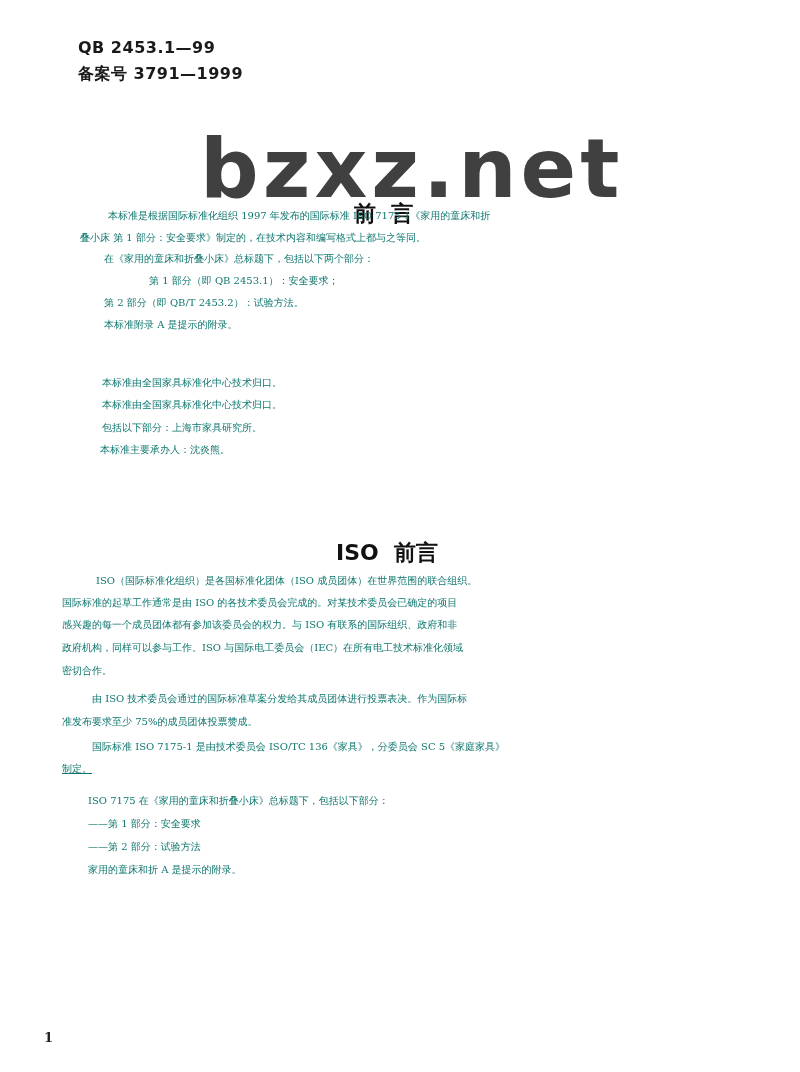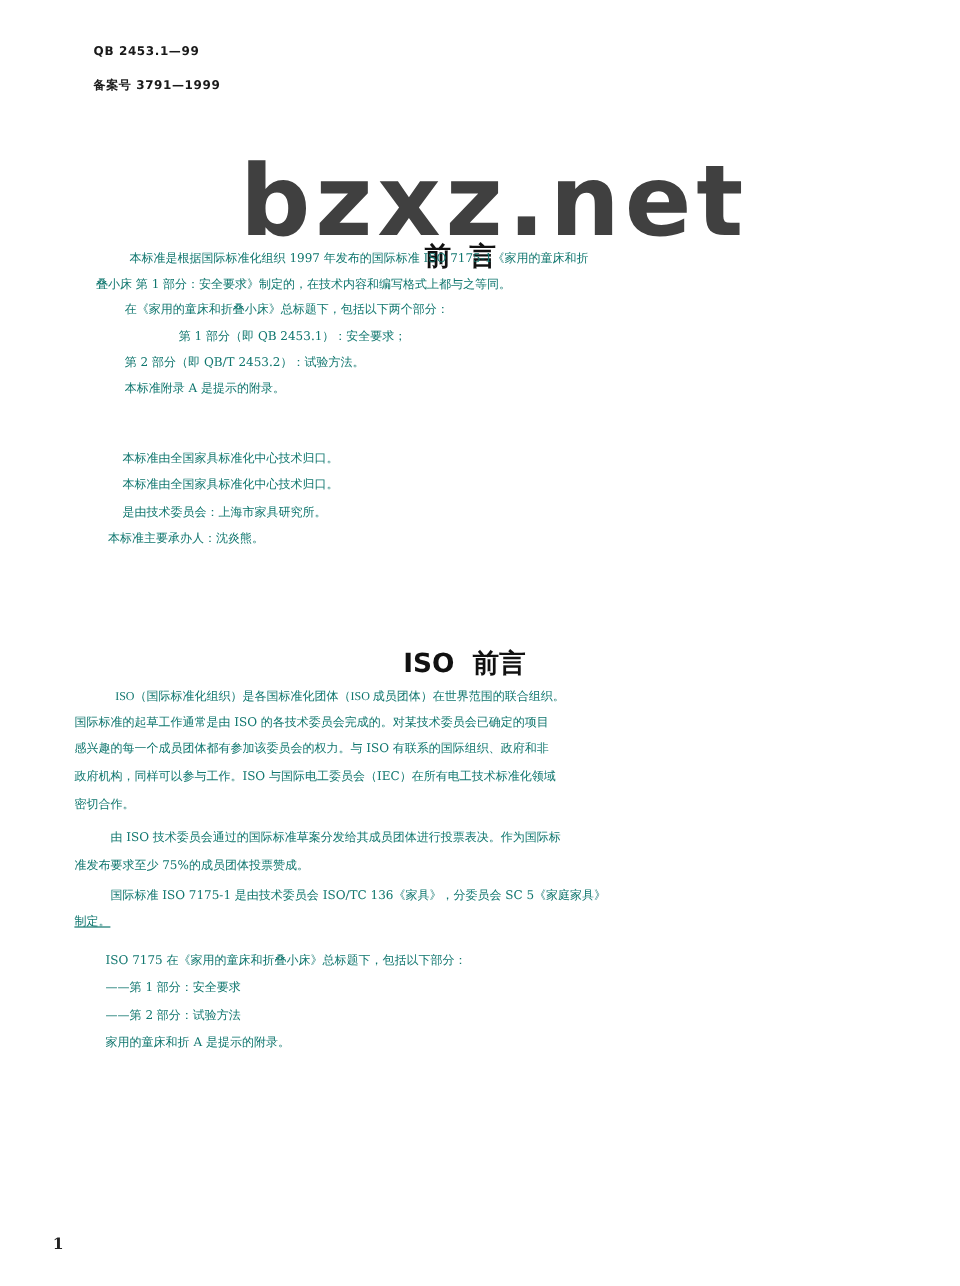--- a/index.html
+++ b/index.html
@@ -13,21 +13,21 @@
       position: relative;
       overflow: hidden;
       font-family: "DejaVu Serif", "Liberation Serif", serif;
       color: #111111;
     }
     .header-code {
       position: absolute;
       left: 78px;
       font-family: "DejaVu Sans", "Liberation Sans", sans-serif;
       font-weight: bold;
-      font-size: 10px;
+      font-size: 16px;
       letter-spacing: 0.5px;
       color: #1a1a1a;
     }
     .watermark {
       position: absolute;
       left: 200px;
       top: 128px;
       font-family: "DejaVu Sans", "Liberation Sans", sans-serif;
       font-weight: bold;
       font-size: 82px;
@@ -76,26 +76,26 @@
 
   <div class="line" style="left:108px; top:211px;">本标准是根据国际标准化组织 1997 年发布的国际标准 ISO 7175-1《家用的童床和折</div>
   <div class="line" style="left:80px; top:233px;">叠小床  第 1 部分：安全要求》制定的，在技术内容和编写格式上都与之等同。</div>
   <div class="line" style="left:104px; top:254px;">在《家用的童床和折叠小床》总标题下，包括以下两个部分：</div>
   <div class="line" style="left:104px; top:276px;margin-left:45px;">第 1 部分（即 QB 2453.1）：安全要求；</div>
   <div class="line" style="left:104px; top:298px;">第 2 部分（即 QB/T 2453.2）：试验方法。</div>
   <div class="line" style="left:104px; top:320px;">本标准附录 A 是提示的附录。</div>
 
   <div class="line" style="left:102px; top:378px;">本标准由全国家具标准化中心技术归口。</div>
   <div class="line" style="left:102px; top:400px;">本标准由全国家具标准化中心技术归口。</div>
-  <div class="line" style="left:102px; top:423px;">是由技术委员会：上海市家具研究所。</div>
-  <div class="line" style="left:90px; top:445px;">本标准主要承办人：沈炎熊。</div>
+  <div class="line" style="left:102px; top:423px;">包括以下部分：上海市家具研究所。</div>
+  <div class="line" style="left:100px; top:445px;">本标准主要承办人：沈炎熊。</div>
 
   <div class="section-title" style="left:336px; top:538px;">ISO  前言</div>
 
-  <div class="line" style="left:96px; top:576px;font-family:Liberation Serif, serif;">ISO（国际标准化组织）是各国标准化团体（ISO 成员团体）在世界范围的联合组织。</div>
+  <div class="line" style="left:96px; top:576px;">ISO（国际标准化组织）是各国标准化团体（ISO 成员团体）在世界范围的联合组织。</div>
   <div class="line" style="left:62px; top:598px;">国际标准的起草工作通常是由 ISO 的各技术委员会完成的。对某技术委员会已确定的项目</div>
   <div class="line" style="left:62px; top:620px;">感兴趣的每一个成员团体都有参加该委员会的权力。与 ISO 有联系的国际组织、政府和非</div>
   <div class="line" style="left:62px; top:643px;">政府机构，同样可以参与工作。ISO 与国际电工委员会（IEC）在所有电工技术标准化领域</div>
   <div class="line" style="left:62px; top:666px;">密切合作。</div>
 
   <div class="line" style="left:92px; top:694px;">由 ISO 技术委员会通过的国际标准草案分发给其成员团体进行投票表决。作为国际标</div>
   <div class="line" style="left:62px; top:717px;">准发布要求至少 75%的成员团体投票赞成。</div>
   <div class="line" style="left:92px; top:742px;">国际标准 ISO 7175-1 是由技术委员会 ISO/TC 136《家具》，分委员会 SC 5《家庭家具》</div>
   <div class="line" style="left:62px; top:764px;text-decoration:underline;">制定。</div>
 

